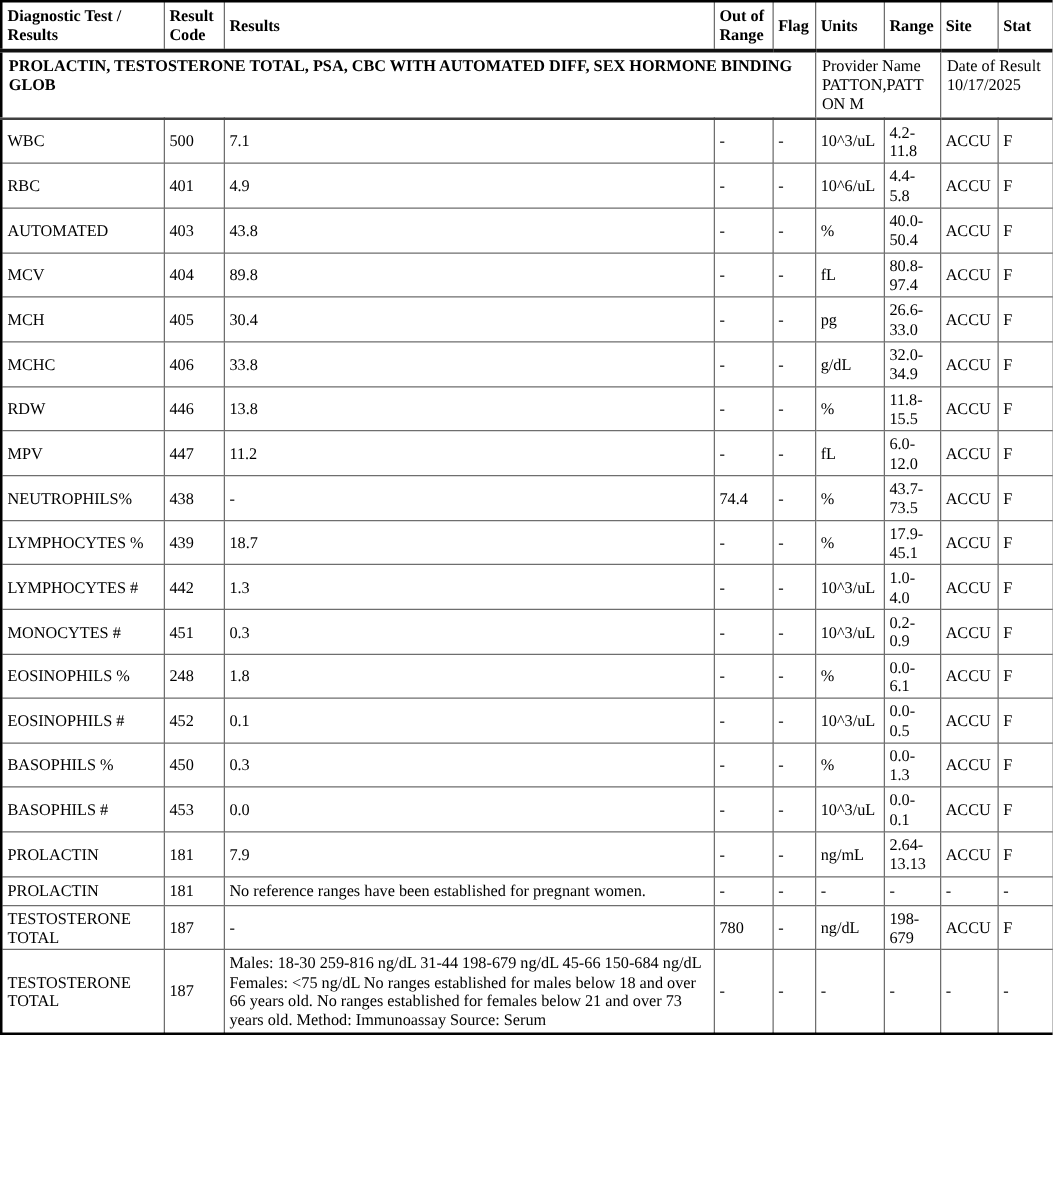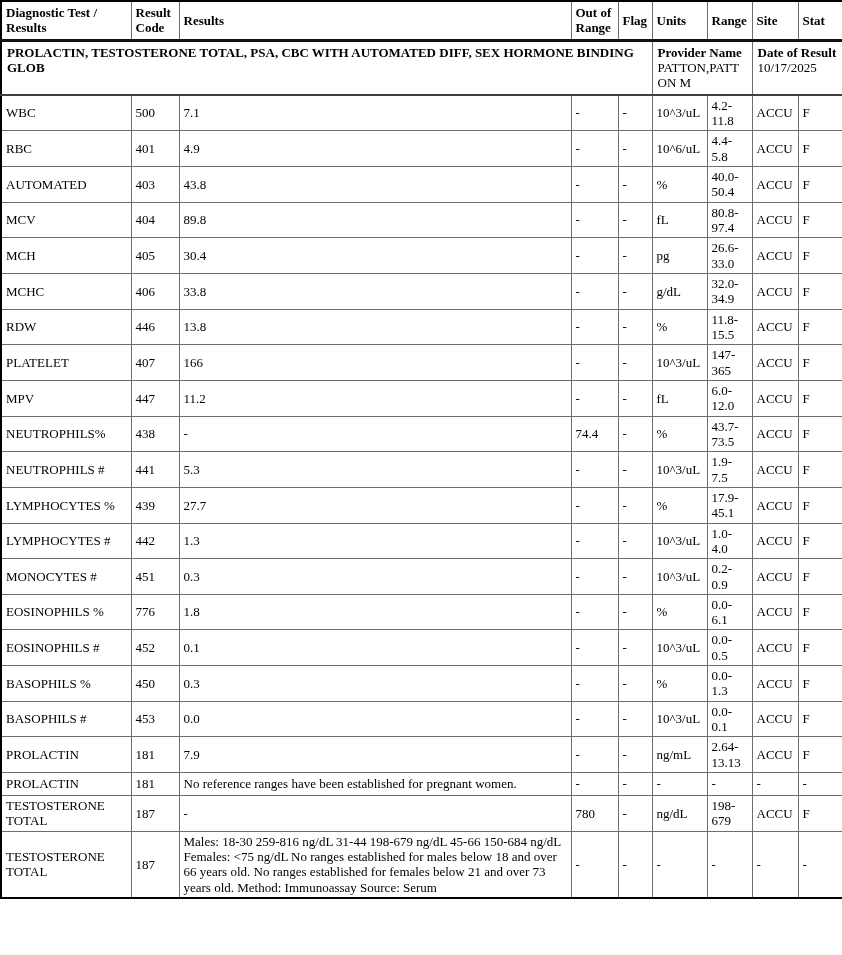--- a/index.html
+++ b/index.html
@@ -41,21 +41,21 @@
   tr.panel-row td {
     border-bottom: 2px solid #404040;
     vertical-align: top;
     padding: 3px 5px;
   }
   td.panel-title {
     font-weight: bold;
     vertical-align: middle;
   }
   .cell-label-bold {
-    font-weight: bold;
+    font-weight: normal;
   }
   td.c-test {
     padding-left: 18px;
   }
   tr.result-row td {
     height: 18px;
   }
 </style>
 </head>
 <body>
@@ -177,31 +177,20 @@
     <td>446</td>
     <td>13.8</td>
     <td>-</td>
     <td>-</td>
     <td>%</td>
     <td>11.8-15.5</td>
     <td>ACCU</td>
     <td>F</td>
   </tr>
 
-  <tr class="result-row">
-    <td class="c-test">PLATELET</td>
-    <td>407</td>
-    <td>166</td>
-    <td>-</td>
-    <td>-</td>
-    <td>10^3/uL</td>
-    <td>147-365</td>
-    <td>ACCU</td>
-    <td>F</td>
-  </tr>
 
   <tr class="result-row">
     <td class="c-test">MPV</td>
     <td>447</td>
     <td>11.2</td>
     <td>-</td>
     <td>-</td>
     <td>fL</td>
     <td>6.0-12.0</td>
     <td>ACCU</td>
@@ -213,36 +202,25 @@
     <td>438</td>
     <td>-</td>
     <td>74.4</td>
     <td>-</td>
     <td>%</td>
     <td>43.7-73.5</td>
     <td>ACCU</td>
     <td>F</td>
   </tr>
 
-  <tr class="result-row">
-    <td class="c-test">NEUTROPHILS #</td>
-    <td>441</td>
-    <td>5.3</td>
-    <td>-</td>
-    <td>-</td>
-    <td>10^3/uL</td>
-    <td>1.9-7.5</td>
-    <td>ACCU</td>
-    <td>F</td>
-  </tr>
 
   <tr class="result-row">
     <td class="c-test">LYMPHOCYTES %</td>
     <td>439</td>
-    <td>27.7</td>
+    <td>18.7</td>
     <td>-</td>
     <td>-</td>
     <td>%</td>
     <td>17.9-45.1</td>
     <td>ACCU</td>
     <td>F</td>
   </tr>
 
   <tr class="result-row">
     <td class="c-test">LYMPHOCYTES #</td>
@@ -264,21 +242,21 @@
     <td>-</td>
     <td>-</td>
     <td>10^3/uL</td>
     <td>0.2-0.9</td>
     <td>ACCU</td>
     <td>F</td>
   </tr>
 
   <tr class="result-row">
     <td class="c-test">EOSINOPHILS %</td>
-    <td>776</td>
+    <td>248</td>
     <td>1.8</td>
     <td>-</td>
     <td>-</td>
     <td>%</td>
     <td>0.0-6.1</td>
     <td>ACCU</td>
     <td>F</td>
   </tr>
 
   <tr class="result-row">

